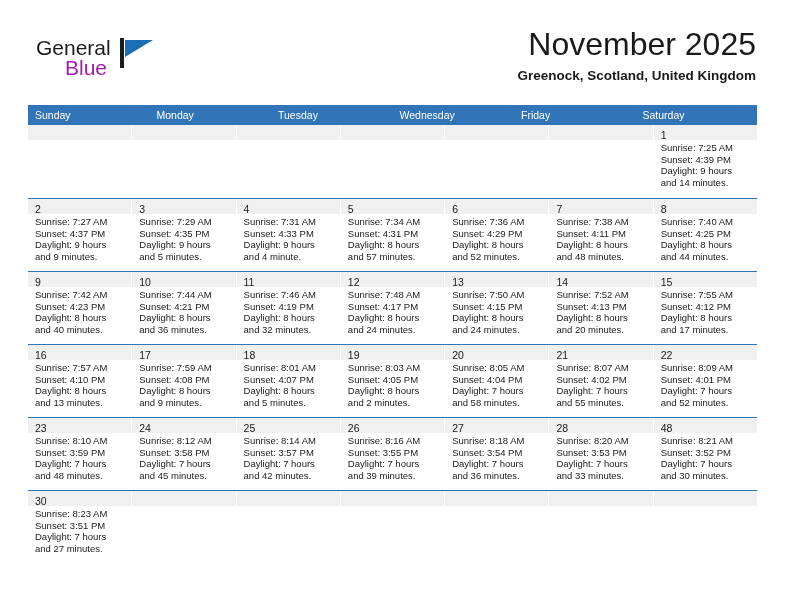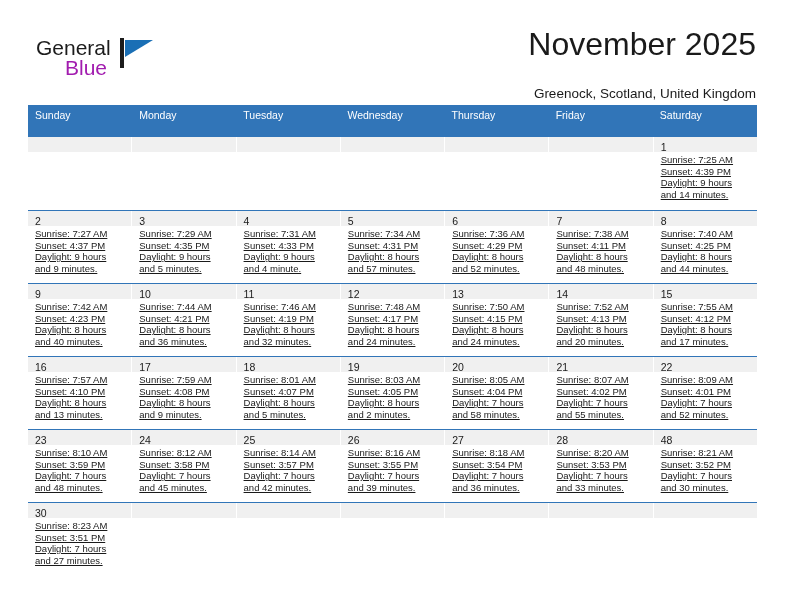--- a/index.html
+++ b/index.html
@@ -91,40 +91,40 @@
     text-align: right;
   }
   .cal-title {
     font-size: 32px;
     line-height: 32px;
     font-weight: 400;
     color: #1a1a1a;
     white-space: nowrap;
   }
   .cal-subtitle {
-    margin-top: 25px;
+    margin-top: 7px;
     font-size: 13.5px;
     line-height: 17px;
-    font-weight: 400;
+    font-weight: 700;
     color: #1a1a1a;
     white-space: nowrap;
   }
 
   
   .calendar {
     position: absolute;
     left: 28px;
     top: 105px;
     width: 729px;
   }
 
   .dow-row {
     display: flex;
     background: #3175b8;
-    height: 32px;
+    height: 20px;
   }
   .dow-cell {
     flex: 1 1 0;
     color: #ffffff;
     font-size: 10.5px;
     line-height: 20px;
     padding-left: 7px;
     box-sizing: border-box;
     white-space: nowrap;
   }
@@ -168,21 +168,20 @@
     box-sizing: border-box;
   }
   .daynum {
     font-size: 10.5px;
     line-height: 15px;
     color: #1a1a1a;
   }
 
   .day-body {
     padding: 2px 5px 0 7px;
-    text-decoration: underline;
   }
   .day-line {
     font-size: 9.5px;
     line-height: 11.6px;
     color: #1a1a1a;
     white-space: nowrap;
   }
 </style>
 </head>
 <body>
@@ -206,21 +205,20 @@
     </div>
 
   </div>
 
   <div class="calendar">
     <div class="dow-row">
       <div class="dow-cell">Sunday</div>
       <div class="dow-cell">Monday</div>
       <div class="dow-cell">Tuesday</div>
       <div class="dow-cell">Wednesday</div>
-      <div class="dow-cell">Thursday</div>
       <div class="dow-cell">Friday</div>
       <div class="dow-cell">Saturday</div>
     </div>
 
     <div id="weeks-container">
         <div class="week-row first">
           <div class="day-cell empty">
             <div class="daynum-band"><span class="daynum"></span></div>
           </div>
           <div class="day-cell empty">

